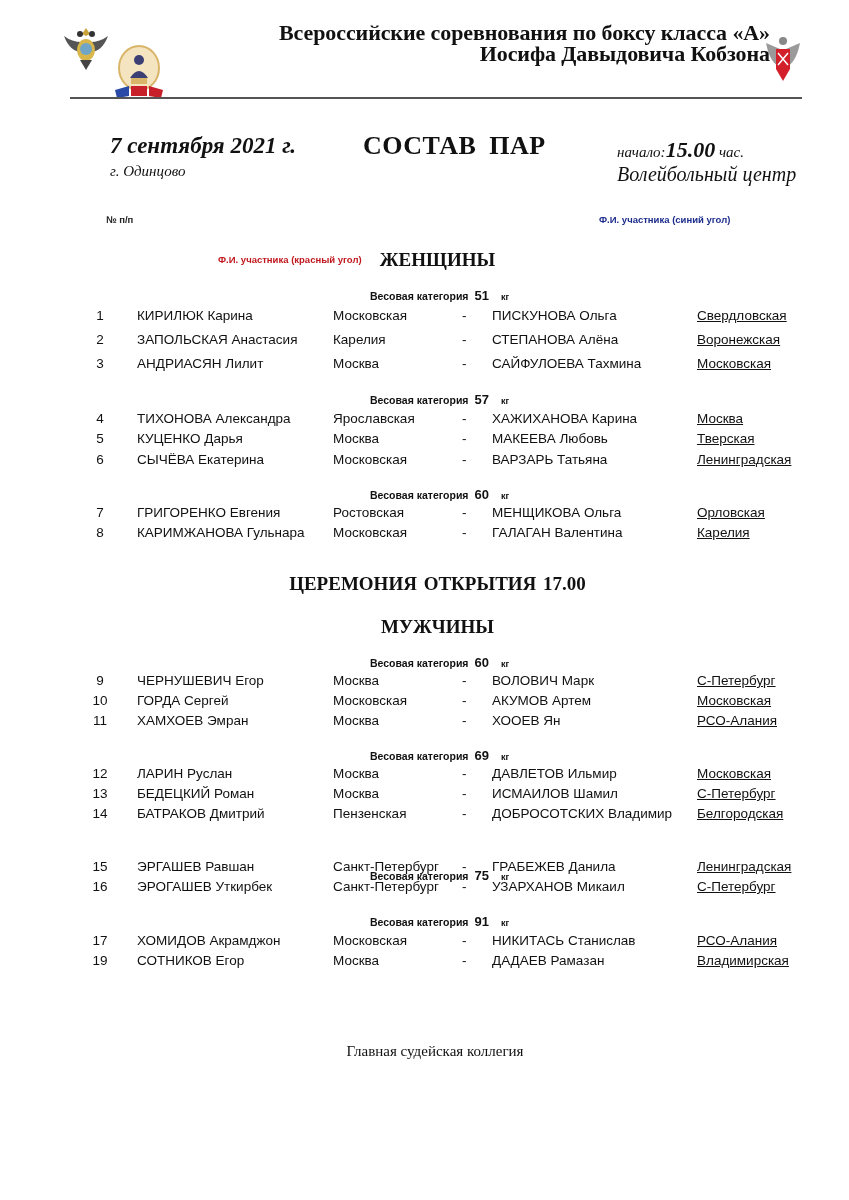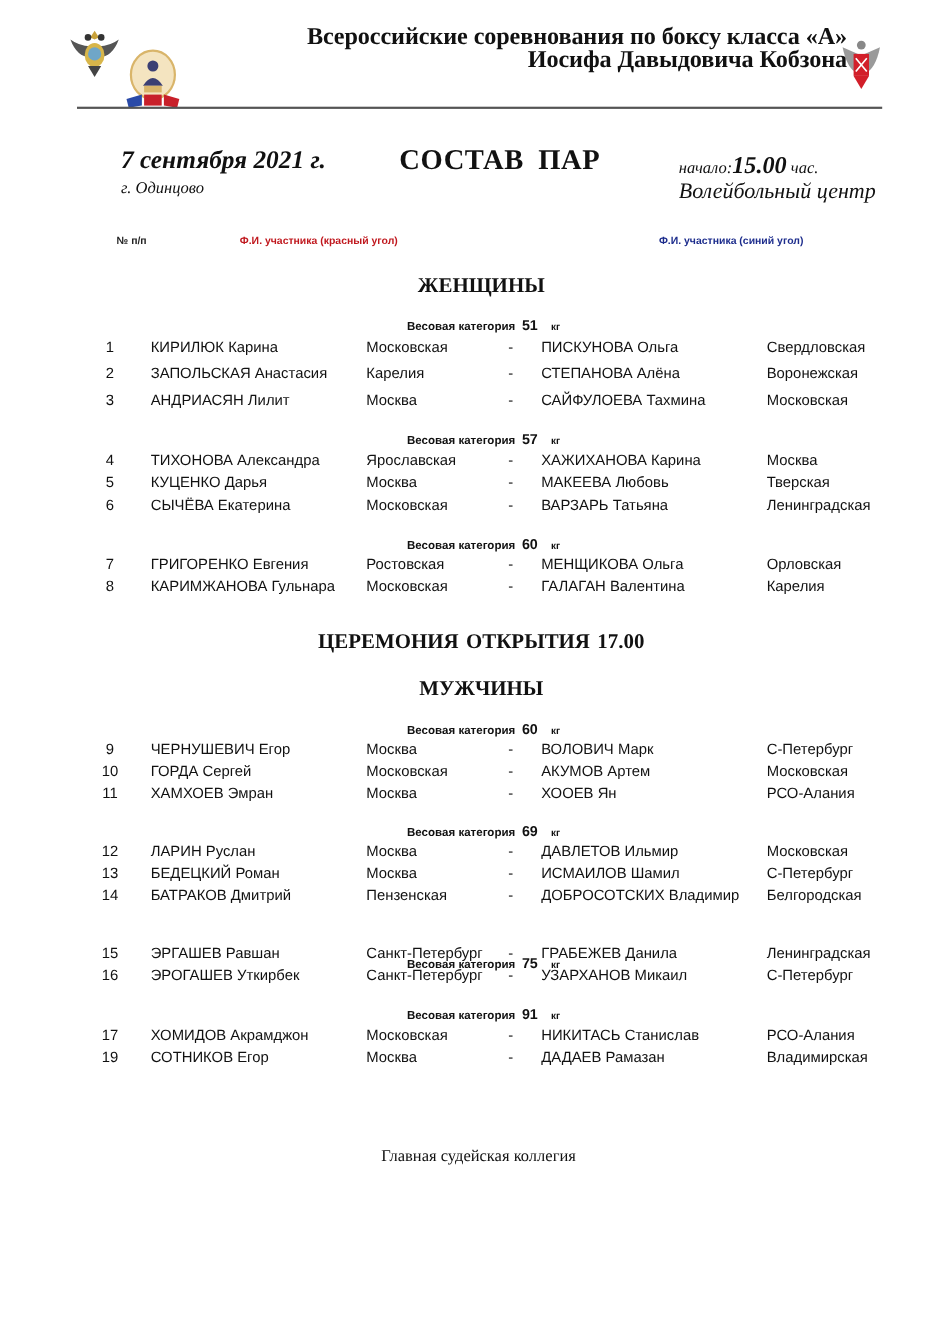--- a/index.html
+++ b/index.html
@@ -12,38 +12,38 @@
 
   .date { position: absolute; left: 110px; top: 133px; font-family: "Liberation Serif", serif; font-style: italic; font-weight: bold; font-size: 23px; }
   .city { position: absolute; left: 110px; top: 163px; font-family: "Liberation Serif", serif; font-style: italic; font-size: 15px; }
   .doc-title { position: absolute; left: 363px; top: 131px; font-family: "Liberation Serif", serif; font-weight: bold; font-size: 26px; letter-spacing: 0.5px; word-spacing: 6px; }
   .start { position: absolute; left: 617px; top: 137px; font-family: "Liberation Serif", serif; font-style: italic; font-size: 15px; }
   .start .time { font-weight: bold; font-size: 22px; }
   .venue { position: absolute; left: 617px; top: 163px; font-family: Liberation Serif, serif; font-style: italic; font-size: 20px; }
 
   .colhdr { position: absolute; top: 214px; font-family: "Liberation Sans", sans-serif; font-weight: bold; font-size: 9.5px; padding-left: 18px; }
   .colhdr.num { left: 88px; color: #222; }
-  .colhdr.red { left: 200px; color: #c0181e; }
+  .colhdr.red { left: 200px; color: #c0181e; margin-top: 40px; }
   .colhdr.blue { left: 581px; color: #1c2c8c; }
 
   .section { position: absolute; left: 0; width: 875px; text-align: center; font-family: "Liberation Serif", serif; font-weight: bold; font-size: 19px; }
   .ceremony { position: absolute; left: 0; width: 875px; text-align: center; font-family: "Liberation Serif", serif; font-weight: bold; font-size: 19px; word-spacing: 2px; }
 
   .wc { position: absolute; left: 370px; font-family: "Liberation Sans", sans-serif; font-weight: bold; font-size: 10.5px; }
   .wc .kg { font-size: 13px; margin-left: 6px; }
   .wc .unit { font-size: 9px; margin-left: 12px; }
 
   .row { position: absolute; left: 0; width: 849px; height: 20px; font-family: "Liberation Sans", sans-serif; font-size: 13.5px; }
   .row span { position: absolute; top: 0; white-space: nowrap; }
   .row .n { left: 90px; width: 20px; text-align: center; }
   .row .rn { left: 137px; }
   .row .rr { left: 333px; }
   .row .d { left: 462px; }
   .row .bn { left: 492px; }
-  .row .br { left: 697px; }
+  .row .br { left: 697px; text-decoration: underline; }
 
   .footer { position: absolute; left: 0; width: 870px; top: 1043px; text-align: center; font-family: "Liberation Serif", serif; font-size: 15px; }
 </style>
 </head>
 <body>
 
 <div class="logo" style="left:60px;top:22px;width:52px;height:52px;">
   <svg width="52" height="52" viewBox="0 0 52 52">
     <path d="M26 6 L30 12 L26 14 L22 12 Z" fill="#c9a23a"></path>
     <path d="M4 14 Q10 30 22 30 L22 20 Q12 20 4 14Z" fill="#555"></path>

